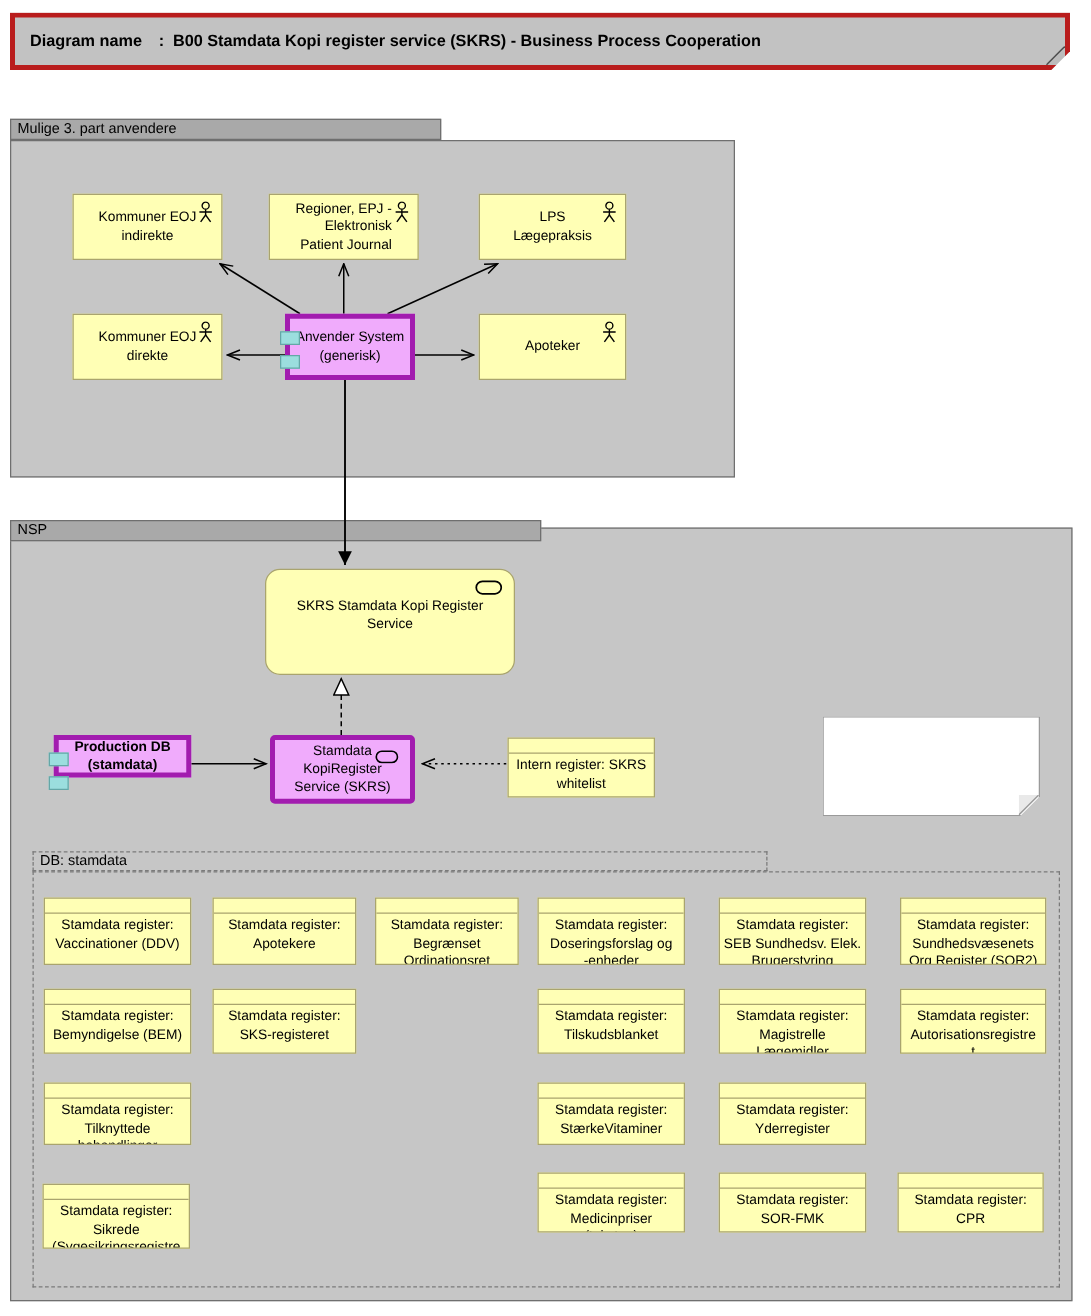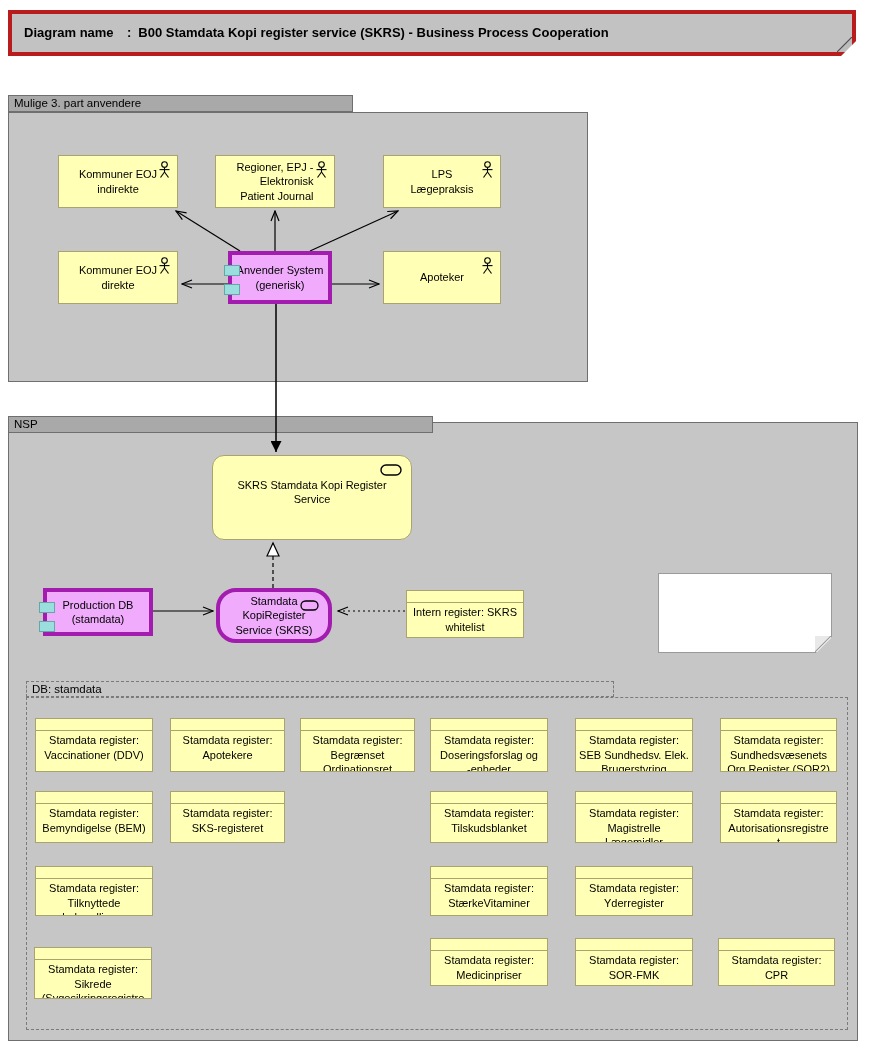--- a/index.html
+++ b/index.html
@@ -33,21 +33,21 @@
   .wires{position:absolute;left:0;top:0;z-index:3;pointer-events:none;}
   
   .el{
     position:absolute;box-sizing:border-box;z-index:4;overflow:hidden;
     font-size:11px;line-height:14.5px;text-align:center;white-space:pre-line;
   }
   .yellow{background:#ffffb5;border:1px solid #a9a46e;}
   .cyan{background:#f0abfc;border:4px solid #a21caf;}
   .center{display:flex;align-items:center;justify-content:center;}
   .rounded12{border-radius:12px;margin-left:44px;}
-  .rounded14{border-radius:20px;}
+  .rounded14{border-radius:4px;}
   
   .bo::before{
     content:"";position:absolute;left:0;right:0;top:11px;
     border-top:1px solid #a9a46e;
   }
   .bo .lbl{position:absolute;top:14px;left:2px;right:2px;}
   
   .actor-ic{position:absolute;top:5px;right:6px;}
   .svc-ic{position:absolute;top:8px;right:9px;}
   .comp-rect{
@@ -174,21 +174,21 @@
 </div>
 
 <div class="el yellow rounded12" style="left:168px;top:455px;width:200px;height:85px;padding-top:7px;">
   <span>SKRS Stamdata Kopi Register
 Service</span>
   <svg class="svc-ic" width="22" height="12" viewBox="0 0 22 12">
       <rect x="1" y="1" width="20" height="10" rx="5" ry="5" fill="none" stroke="#000" stroke-width="1.4"></rect>
     </svg>
 </div>
 
-<div class="el cyan center" style="left:43px;top:588px;width:110px;height:48px;overflow:visible;">
+<div class="el cyan center" style="left:43px;top:588px;width:110px;height:34px;overflow:visible;font-weight:bold;">
   <span>Production DB
 (stamdata)</span>
   <span class="comp-rect r1"></span>
   <span class="comp-rect r2"></span>
 </div>
 
 <div class="el cyan rounded14 center" style="left:216px;top:588px;width:116px;height:55px;">
   <span>Stamdata
 KopiRegister
 Service (SKRS)</span>

